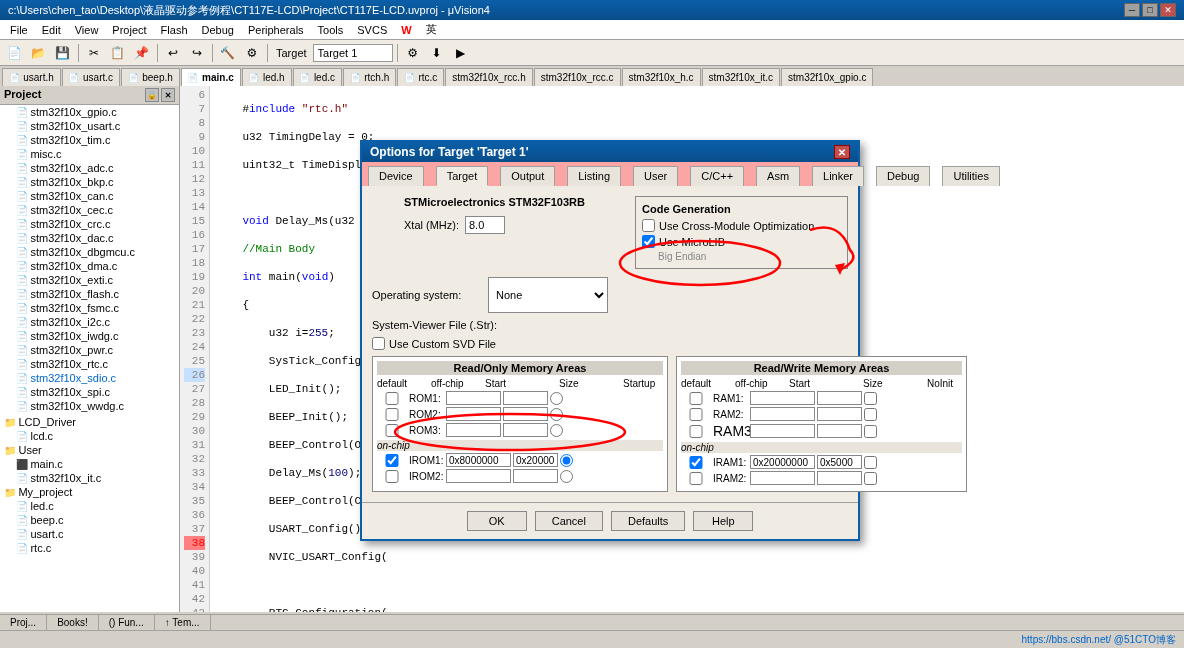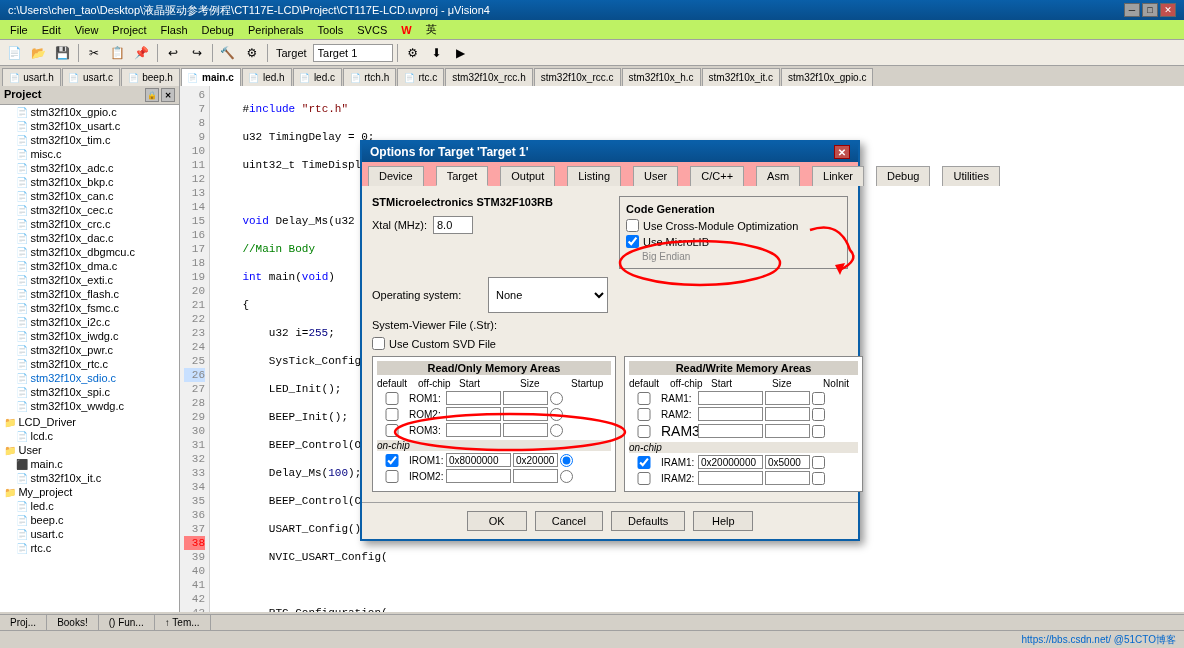--- a/index.html
+++ b/index.html
@@ -28,21 +28,21 @@
     .title-bar-btn {
       width: 16px; height: 14px;
       background: #a0a0a0;
       border: 1px solid #666;
       display: flex; align-items: center; justify-content: center;
       font-size: 9px; color: #000; cursor: pointer;
     }
 
     
     .menu-bar {
-      background: #bef264;
+      background: #ffffff;
       height: 20px;
       display: flex;
       align-items: center;
       padding: 0 4px;
       border-bottom: 1px solid #a0a0a0;
       gap: 2px;
     }
     .menu-item {
       padding: 2px 6px;
       font-size: 11px;
@@ -300,21 +300,21 @@
     .memory-box-title {
       font-size: 11px;
       font-weight: bold;
       margin-bottom: 3px;
       text-align: center;
       background: #d4d0c8;
       padding: 1px;
     }
     .memory-header {
       display: flex;
-      gap: 1px;
+      gap: 14px;
       font-size: 10px;
       margin-bottom: 2px;
       align-items: flex-end;
     }
     .memory-col-default { width: 40px; font-size: 10px; }
     .memory-col-offchip { width: 40px; font-size: 10px; }
     .memory-col-start { width: 60px; font-size: 10px; }
     .memory-col-size { width: 50px; font-size: 10px; }
     .memory-col-startup { width: 40px; font-size: 10px; }
     .memory-col-noinit { width: 35px; font-size: 10px; }
@@ -756,21 +756,21 @@
       <div class="dialog-tab">User</div>
       <div class="dialog-tab">C/C++</div>
       <div class="dialog-tab">Asm</div>
       <div class="dialog-tab">Linker</div>
       <div class="dialog-tab">Debug</div>
       <div class="dialog-tab">Utilities</div>
     </div>
 
     <div class="dialog-body">
 
-      <div style="display:flex; gap:22px; margin-bottom:8px;">
+      <div style="display:flex; gap:22px; margin-bottom:8px;margin-left:32px;">
         <div style="flex:1;">
           <div class="device-info">STMicroelectronics STM32F103RB</div>
 
           <div class="xtal-row">
             <span>Xtal (MHz):</span>
             <input class="dialog-input" type="text" value="8.0" style="width: 40px;">
           </div>
         </div>
 
         <div class="code-gen-box">

